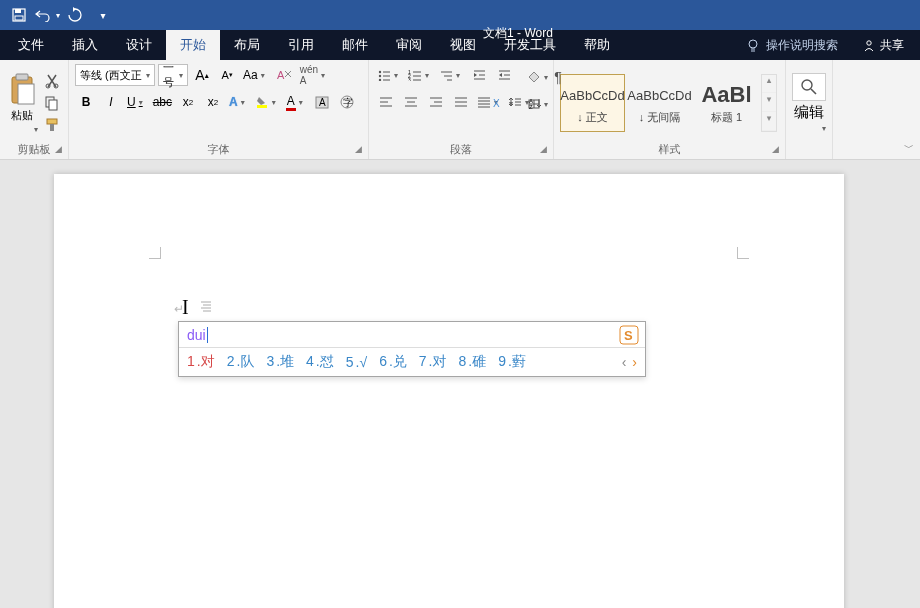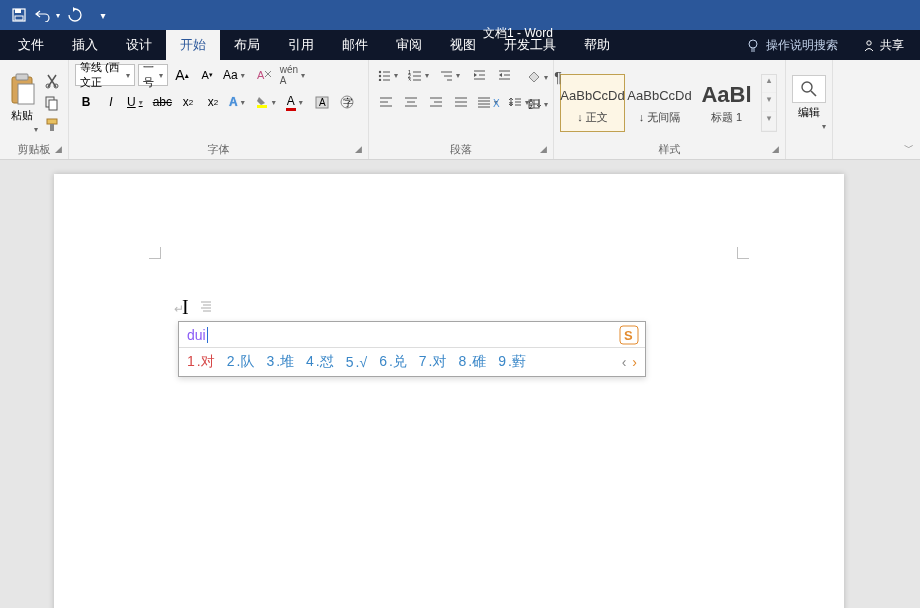--- a/index.html
+++ b/index.html
@@ -26,21 +26,21 @@
   .group-body { flex:1; display:flex; align-items:center; }
   .group-label { text-align:center; font-size:11px; color:#666; position:relative; height:16px; line-height:16px; }
   .launcher { position:absolute; right:0; bottom:0; font-size:9px; color:#888; }
   
   .clip-col { display:flex; flex-direction:column; align-items:center; gap:2px; }
   .clipboard-icon { width:32px; height:34px; position:relative; }
   .clip-sub { display:flex; flex-direction:column; gap:2px; margin-left:4px; }
   .ico-sm { width:20px; height:20px; display:flex; align-items:center; justify-content:center; }
   .font-row { display:flex; align-items:center; gap:3px; }
   .combo { background:white; border:1px solid #c0c0c0; height:22px; display:flex; align-items:center; padding:0 4px; font-size:11px; }
-  .combo.font-name { width:60px; }
+  .combo.font-name { width:80px; }
   .combo.font-size { width:30px; }
   .caret { font-size:8px; color:#666; margin-left:auto; padding-left:3px; }
   .ribbtn { height:22px; min-width:22px; display:flex; align-items:center; justify-content:center; padding:0 2px; border-radius:2px; }
   .split { display:flex; align-items:center; }
   .split .caret { width:10px; }
   .para-row { display:flex; align-items:center; gap:3px; }
   
   .styles { display:flex; gap:2px; }
   .style-card { width:65px; height:58px; border:1px solid transparent; display:flex; flex-direction:column; align-items:center; justify-content:center; }
   .style-card.sel { border:1px solid #c0a050; background:#fdf6e5; }
@@ -410,21 +410,21 @@
 
   <div class="group">
     <div class="group-body">
       <div class="edit-group">
         <div class="edit-ico">
           <svg width="18" height="18">
               <circle cx="7" cy="7" r="5" fill="none" stroke="#555" stroke-width="1.4"></circle>
               <line x1="11" y1="11" x2="16" y2="16" stroke="#555" stroke-width="1.6"></line>
             </svg>
         </div>
-        <div style="font-size:11px;">编辑</div>
+        <div style="font-size:15px;">编辑</div>
         <div class="caret">▾</div>
       </div>
     </div>
     <div class="group-label"></div>
   </div>
 
   <span class="collapse">﹀</span>
 </div>
 
 <div class="scrollup">▴</div>

